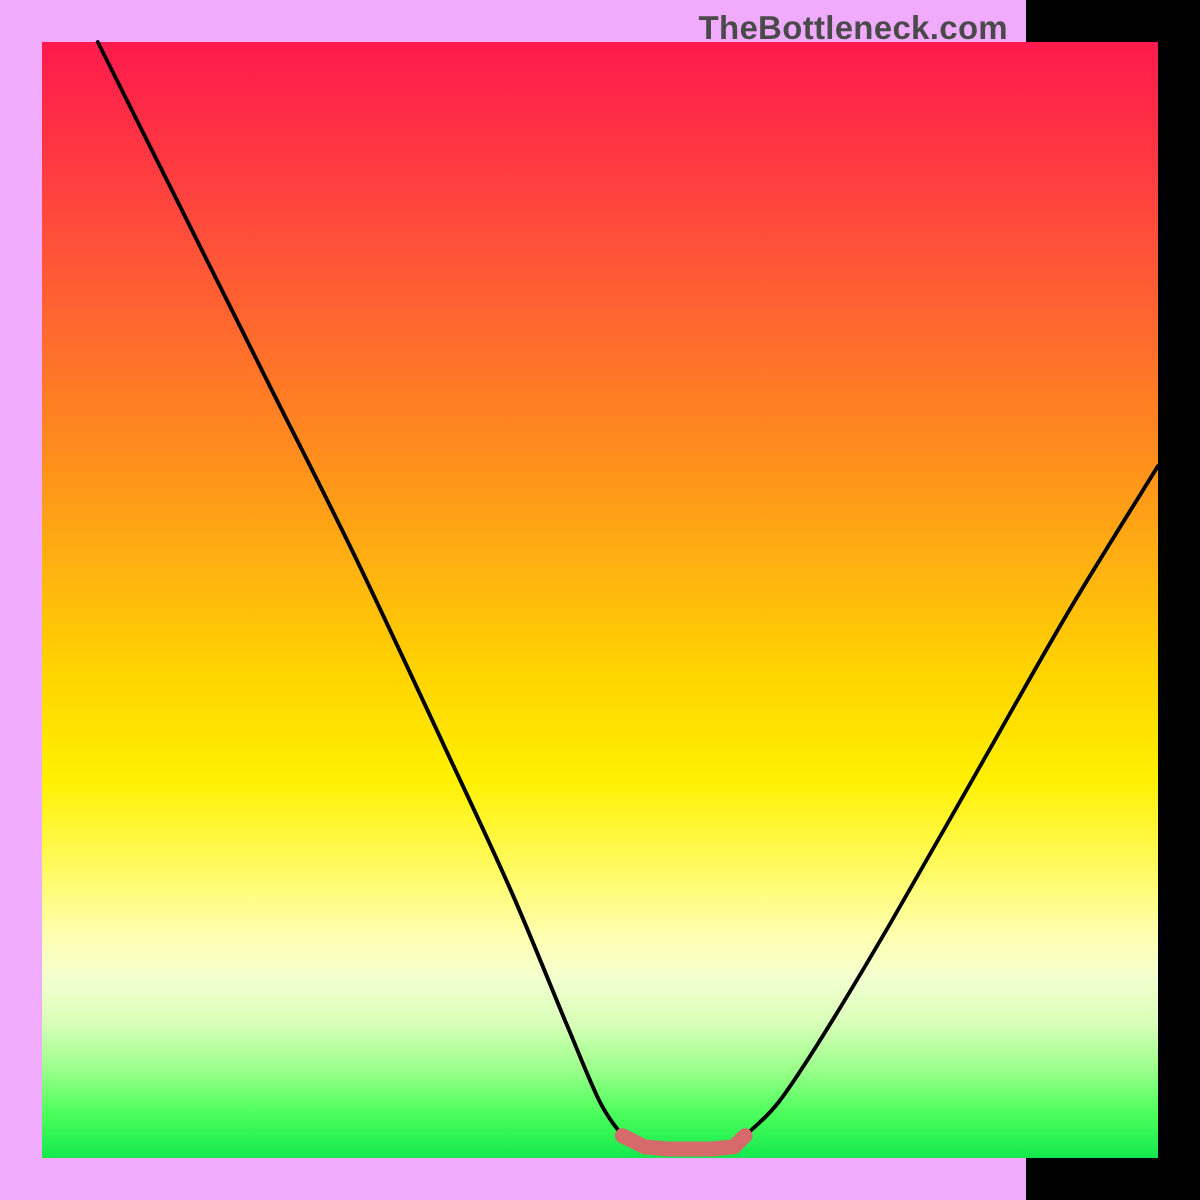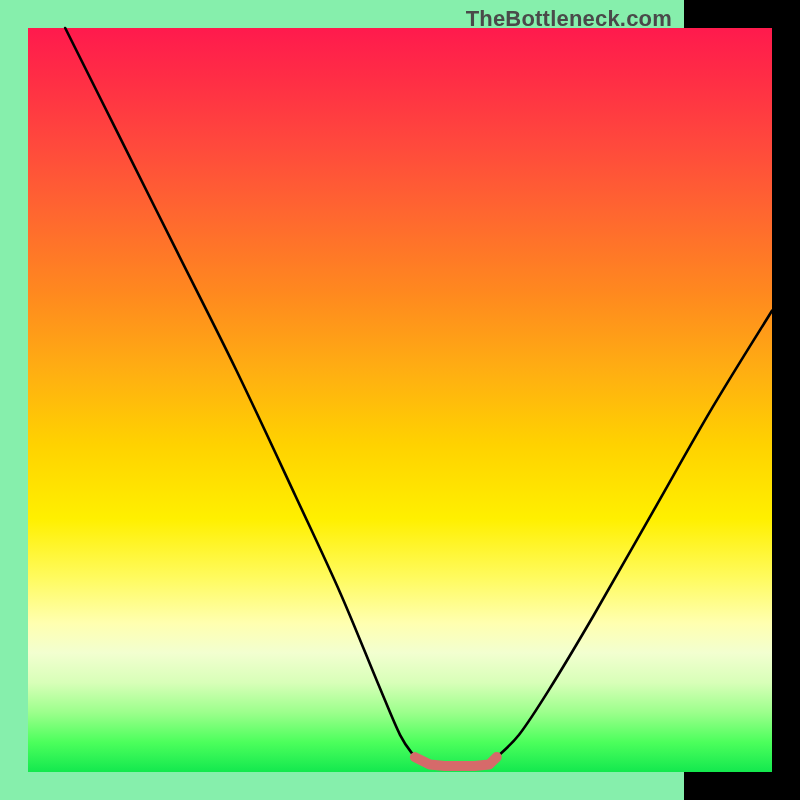--- a/index.html
+++ b/index.html
@@ -8,21 +8,21 @@
     width: 800px;
     height: 800px;
     background: #000;
     overflow: hidden;
     font-family: Arial, Helvetica, sans-serif;
   }
   .frame {
     position: relative;
     width: 684px;
     height: 800px;
-    background: #86efac;
+    background: #f0abfc;
   }
   .plot {
     position: absolute;
     left: 28px;
     top: 28px;
     width: 744px;
     height: 744px;
     
     background: linear-gradient(to bottom,
       #ff1a4d 0%,

